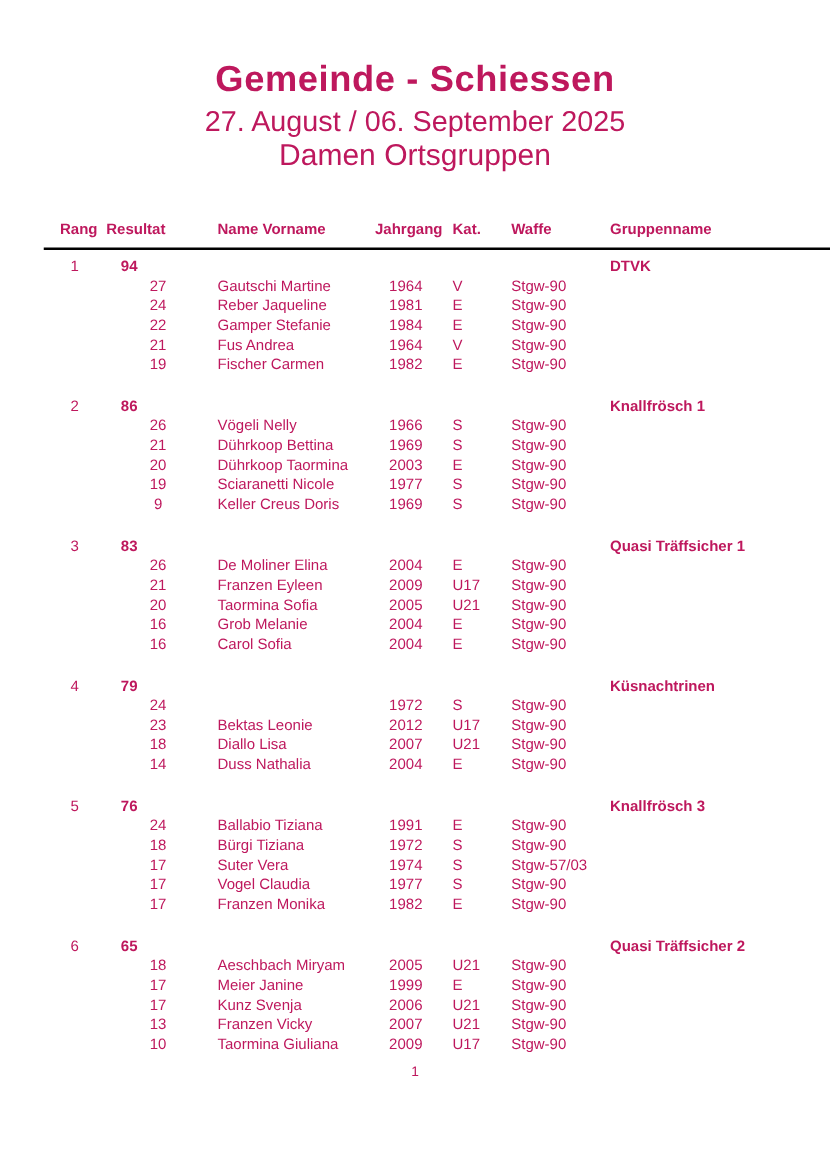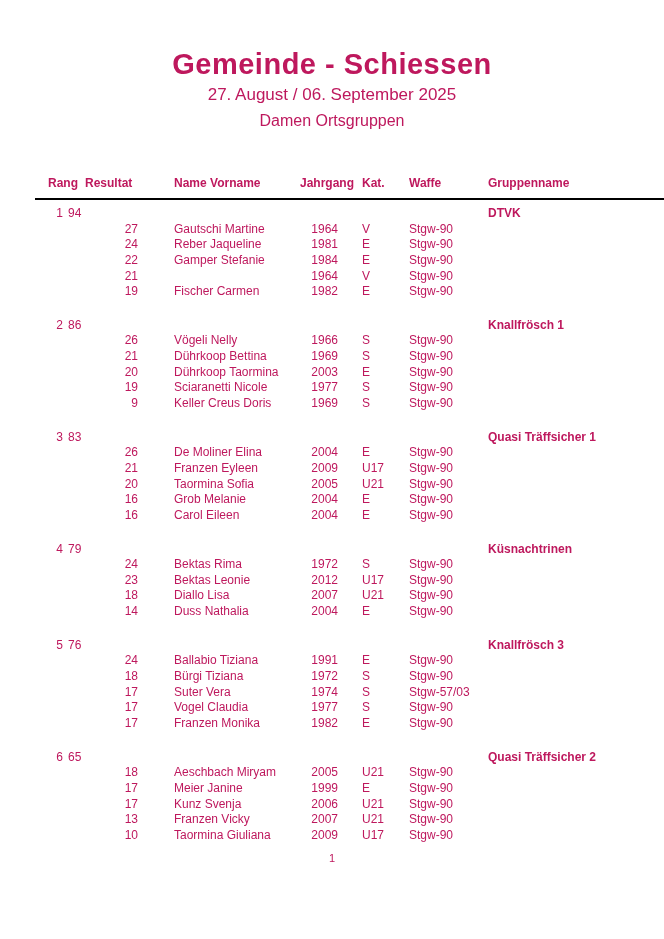--- a/index.html
+++ b/index.html
@@ -19,28 +19,28 @@
     text-align: center;
     font-size: 29px;
     font-weight: bold;
     line-height: 1;
     letter-spacing: 0.5px;
   }
   .doc-date {
     position: absolute;
     top: 66px; left: 0; width: 100%;
     text-align: center;
-    font-size: 17px;
+    font-size: 23px;
     line-height: 1;
   }
   .doc-category {
     position: absolute;
     top: 93px; left: 0; width: 100%;
     text-align: center;
-    font-size: 16px;
+    font-size: 24px;
     line-height: 1;
   }
   .table-area {
     position: absolute;
     left: 35px;
     width: 629px;
   }
   .table-head { top: 156px; }
   .rule {
     position: absolute;
@@ -71,23 +71,23 @@
   .c7 { grid-column: 7; }
   .c8 { grid-column: 8; }
   .h-rang { padding-left: 13px; }
   .h-resultat { padding-left: 17px; }
   .h-name { padding-left: 36px; }
   .h-jahrgang { overflow: visible; }
   .h-kat { padding-left: 24px; }
   .h-waffe { padding-left: 23px; }
   .h-gruppe { padding-left: 22px; }
   .v-rang { text-align: right; padding-right: 5px; }
-  .v-resultat { padding-right: 5px; font-weight: normal; }
+  .v-resultat { text-align: right; padding-right: 5px; font-weight: bold; }
   .v-gruppe { padding-left: 22px; font-weight: bold; }
-  .v-score { text-align: right; }
+  .v-score { text-align: center; }
   .v-name { padding-left: 36px; }
   .v-jahrgang { text-align: right; }
   .v-kat { padding-left: 24px; }
   .v-waffe { padding-left: 23px; }
   .page-number {
     position: absolute;
     top: 833px; left: 0; width: 100%;
     text-align: center;
     font-size: 11px;
     line-height: 1;
@@ -143,20 +143,21 @@
   <div class="row">
     <div class="c3 v-score">22</div>
     <div class="c4 v-name">Gamper Stefanie</div>
     <div class="c5 v-jahrgang">1984</div>
     <div class="c6 v-kat">E</div>
     <div class="c7 v-waffe">Stgw-90</div>
   </div>
 
   <div class="row">
     <div class="c3 v-score">21</div>
+    <div class="c4 v-name">Fus Andrea</div>
     <div class="c5 v-jahrgang">1964</div>
     <div class="c6 v-kat">V</div>
     <div class="c7 v-waffe">Stgw-90</div>
   </div>
 
   <div class="row">
     <div class="c3 v-score">19</div>
     <div class="c4 v-name">Fischer Carmen</div>
     <div class="c5 v-jahrgang">1982</div>
     <div class="c6 v-kat">E</div>
@@ -246,37 +247,36 @@
   <div class="row">
     <div class="c3 v-score">16</div>
     <div class="c4 v-name">Grob Melanie</div>
     <div class="c5 v-jahrgang">2004</div>
     <div class="c6 v-kat">E</div>
     <div class="c7 v-waffe">Stgw-90</div>
   </div>
 
   <div class="row">
     <div class="c3 v-score">16</div>
-    <div class="c4 v-name">Carol Eileen</div>
+    <div class="c4 v-name">Carol Sofia</div>
     <div class="c5 v-jahrgang">2004</div>
     <div class="c6 v-kat">E</div>
     <div class="c7 v-waffe">Stgw-90</div>
   </div>
 </div>
 
   <div class="group">
     <div class="row">
       <div class="c1 v-rang">4</div>
       <div class="c2 v-resultat">79</div>
       <div class="c8 v-gruppe">Küsnachtrinen</div>
     </div>
 
   <div class="row">
     <div class="c3 v-score">24</div>
-    <div class="c4 v-name">Bektas Rima</div>
     <div class="c5 v-jahrgang">1972</div>
     <div class="c6 v-kat">S</div>
     <div class="c7 v-waffe">Stgw-90</div>
   </div>
 
   <div class="row">
     <div class="c3 v-score">23</div>
     <div class="c4 v-name">Bektas Leonie</div>
     <div class="c5 v-jahrgang">2012</div>
     <div class="c6 v-kat">U17</div>

